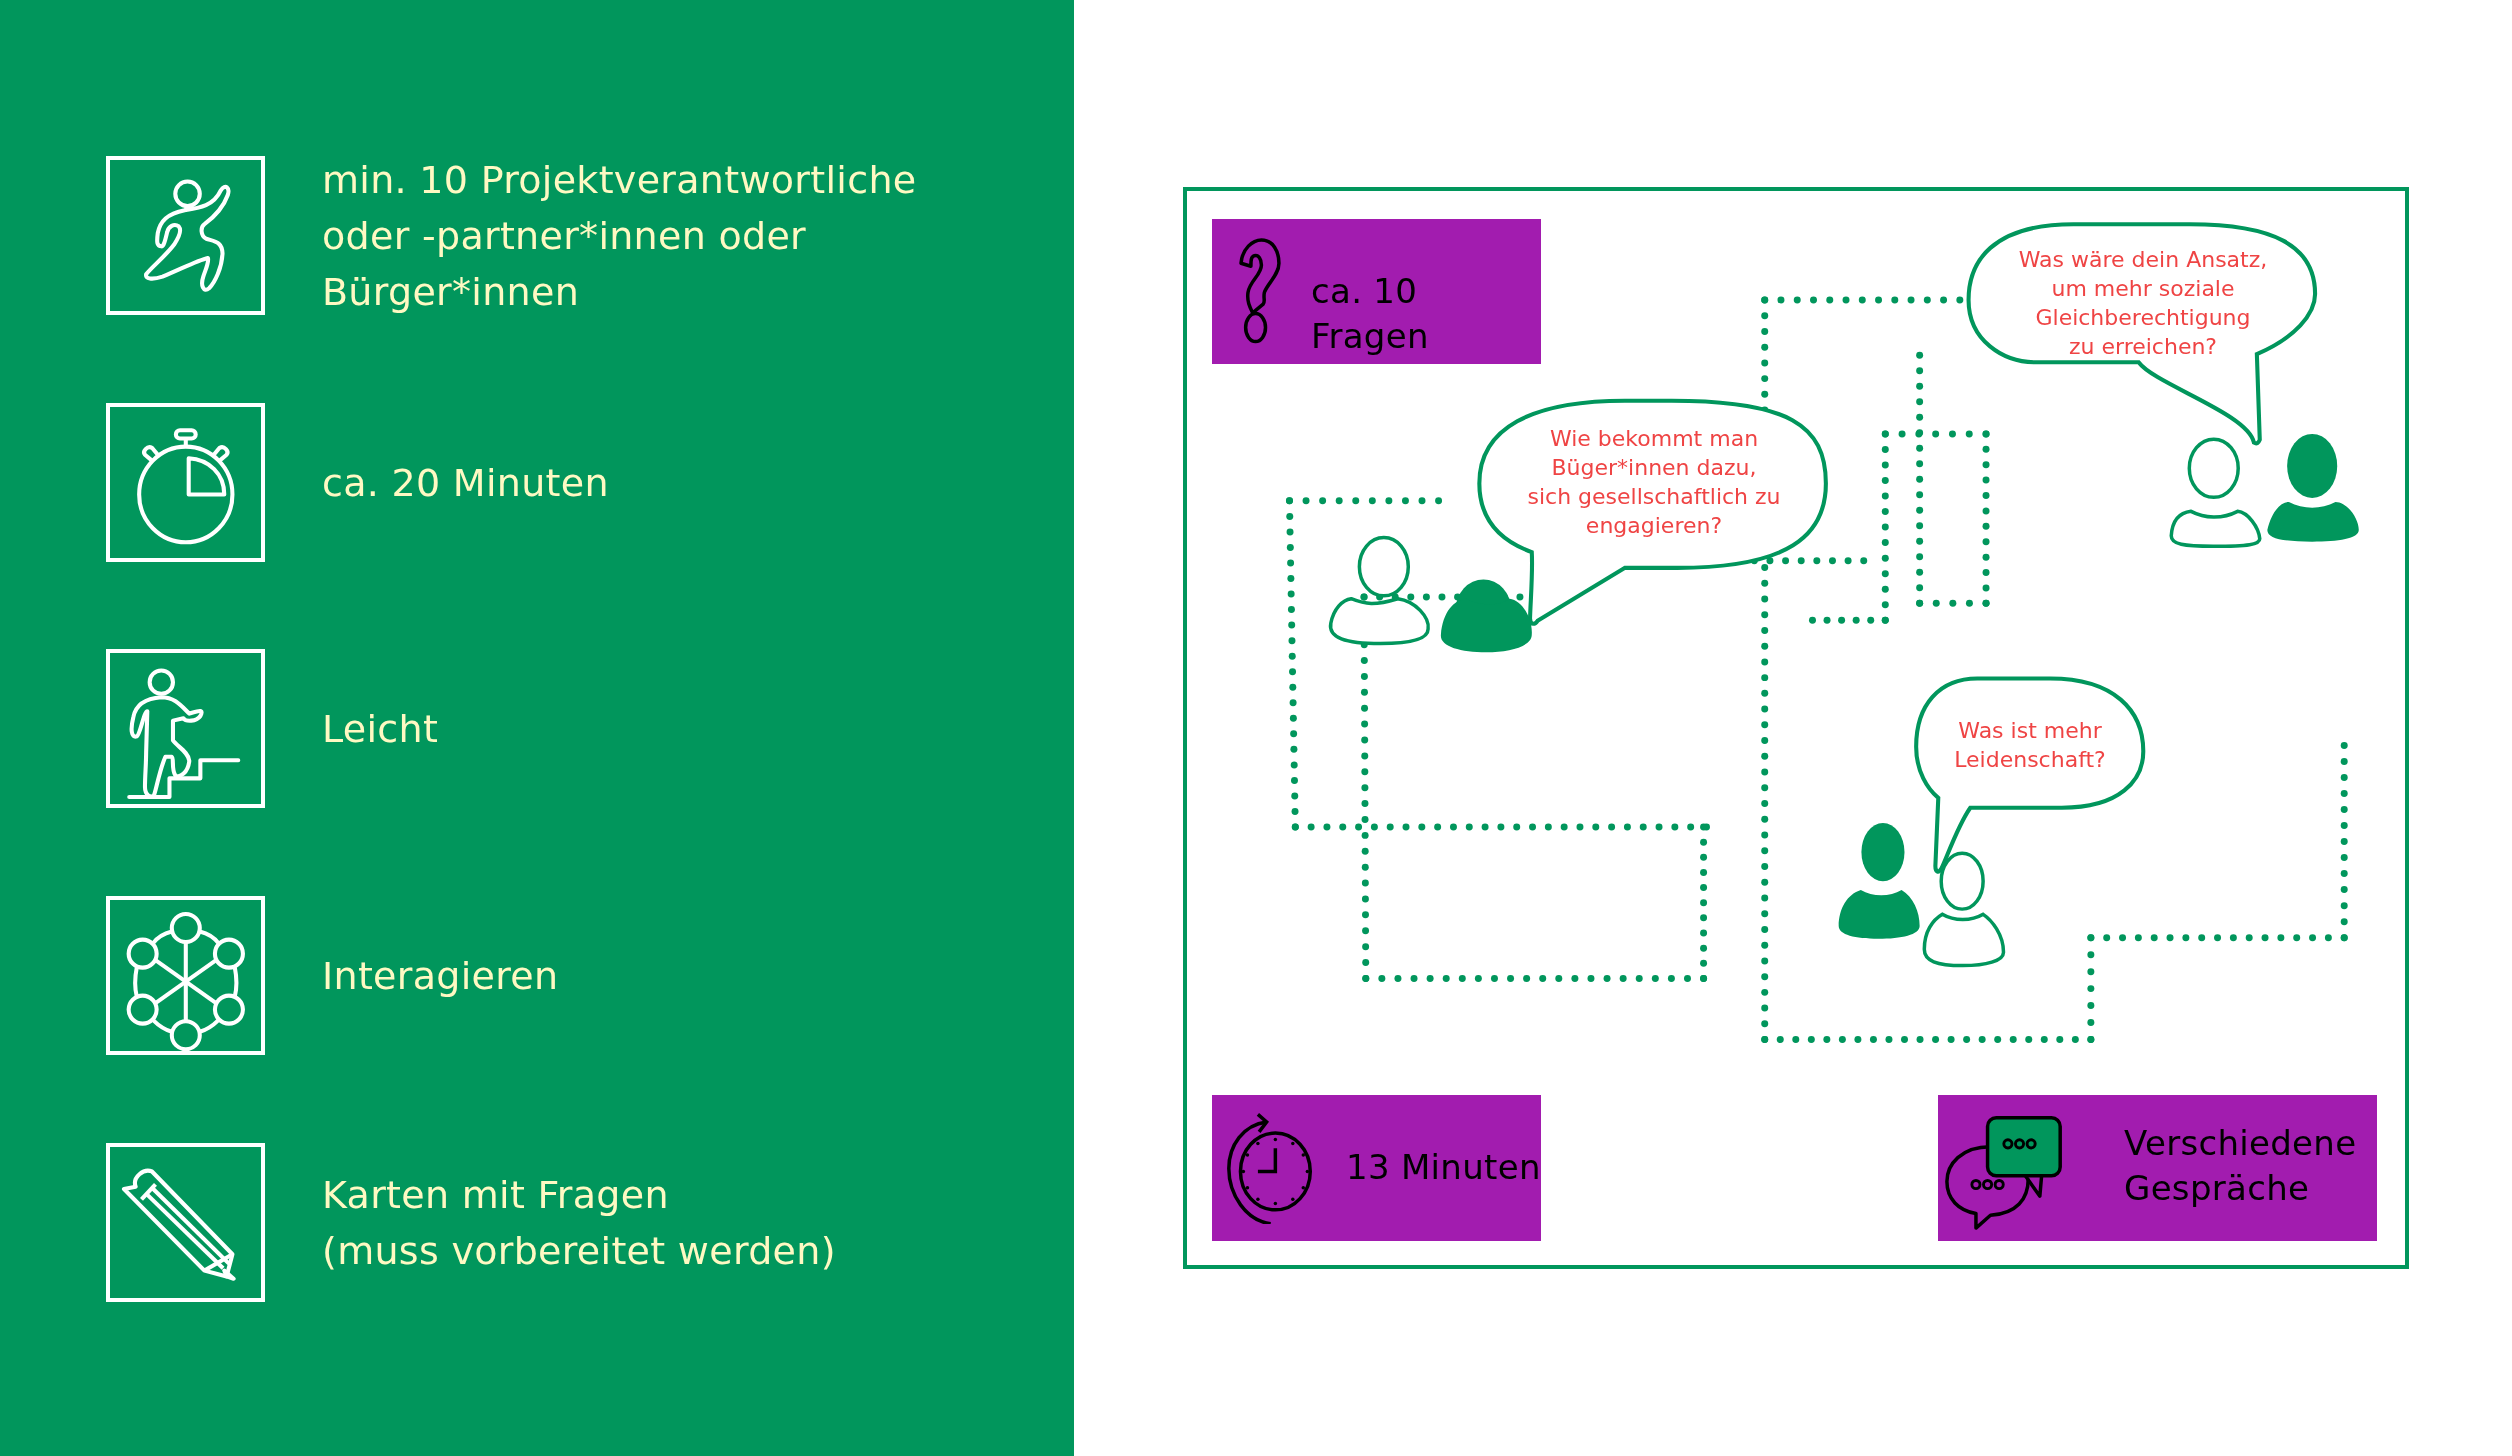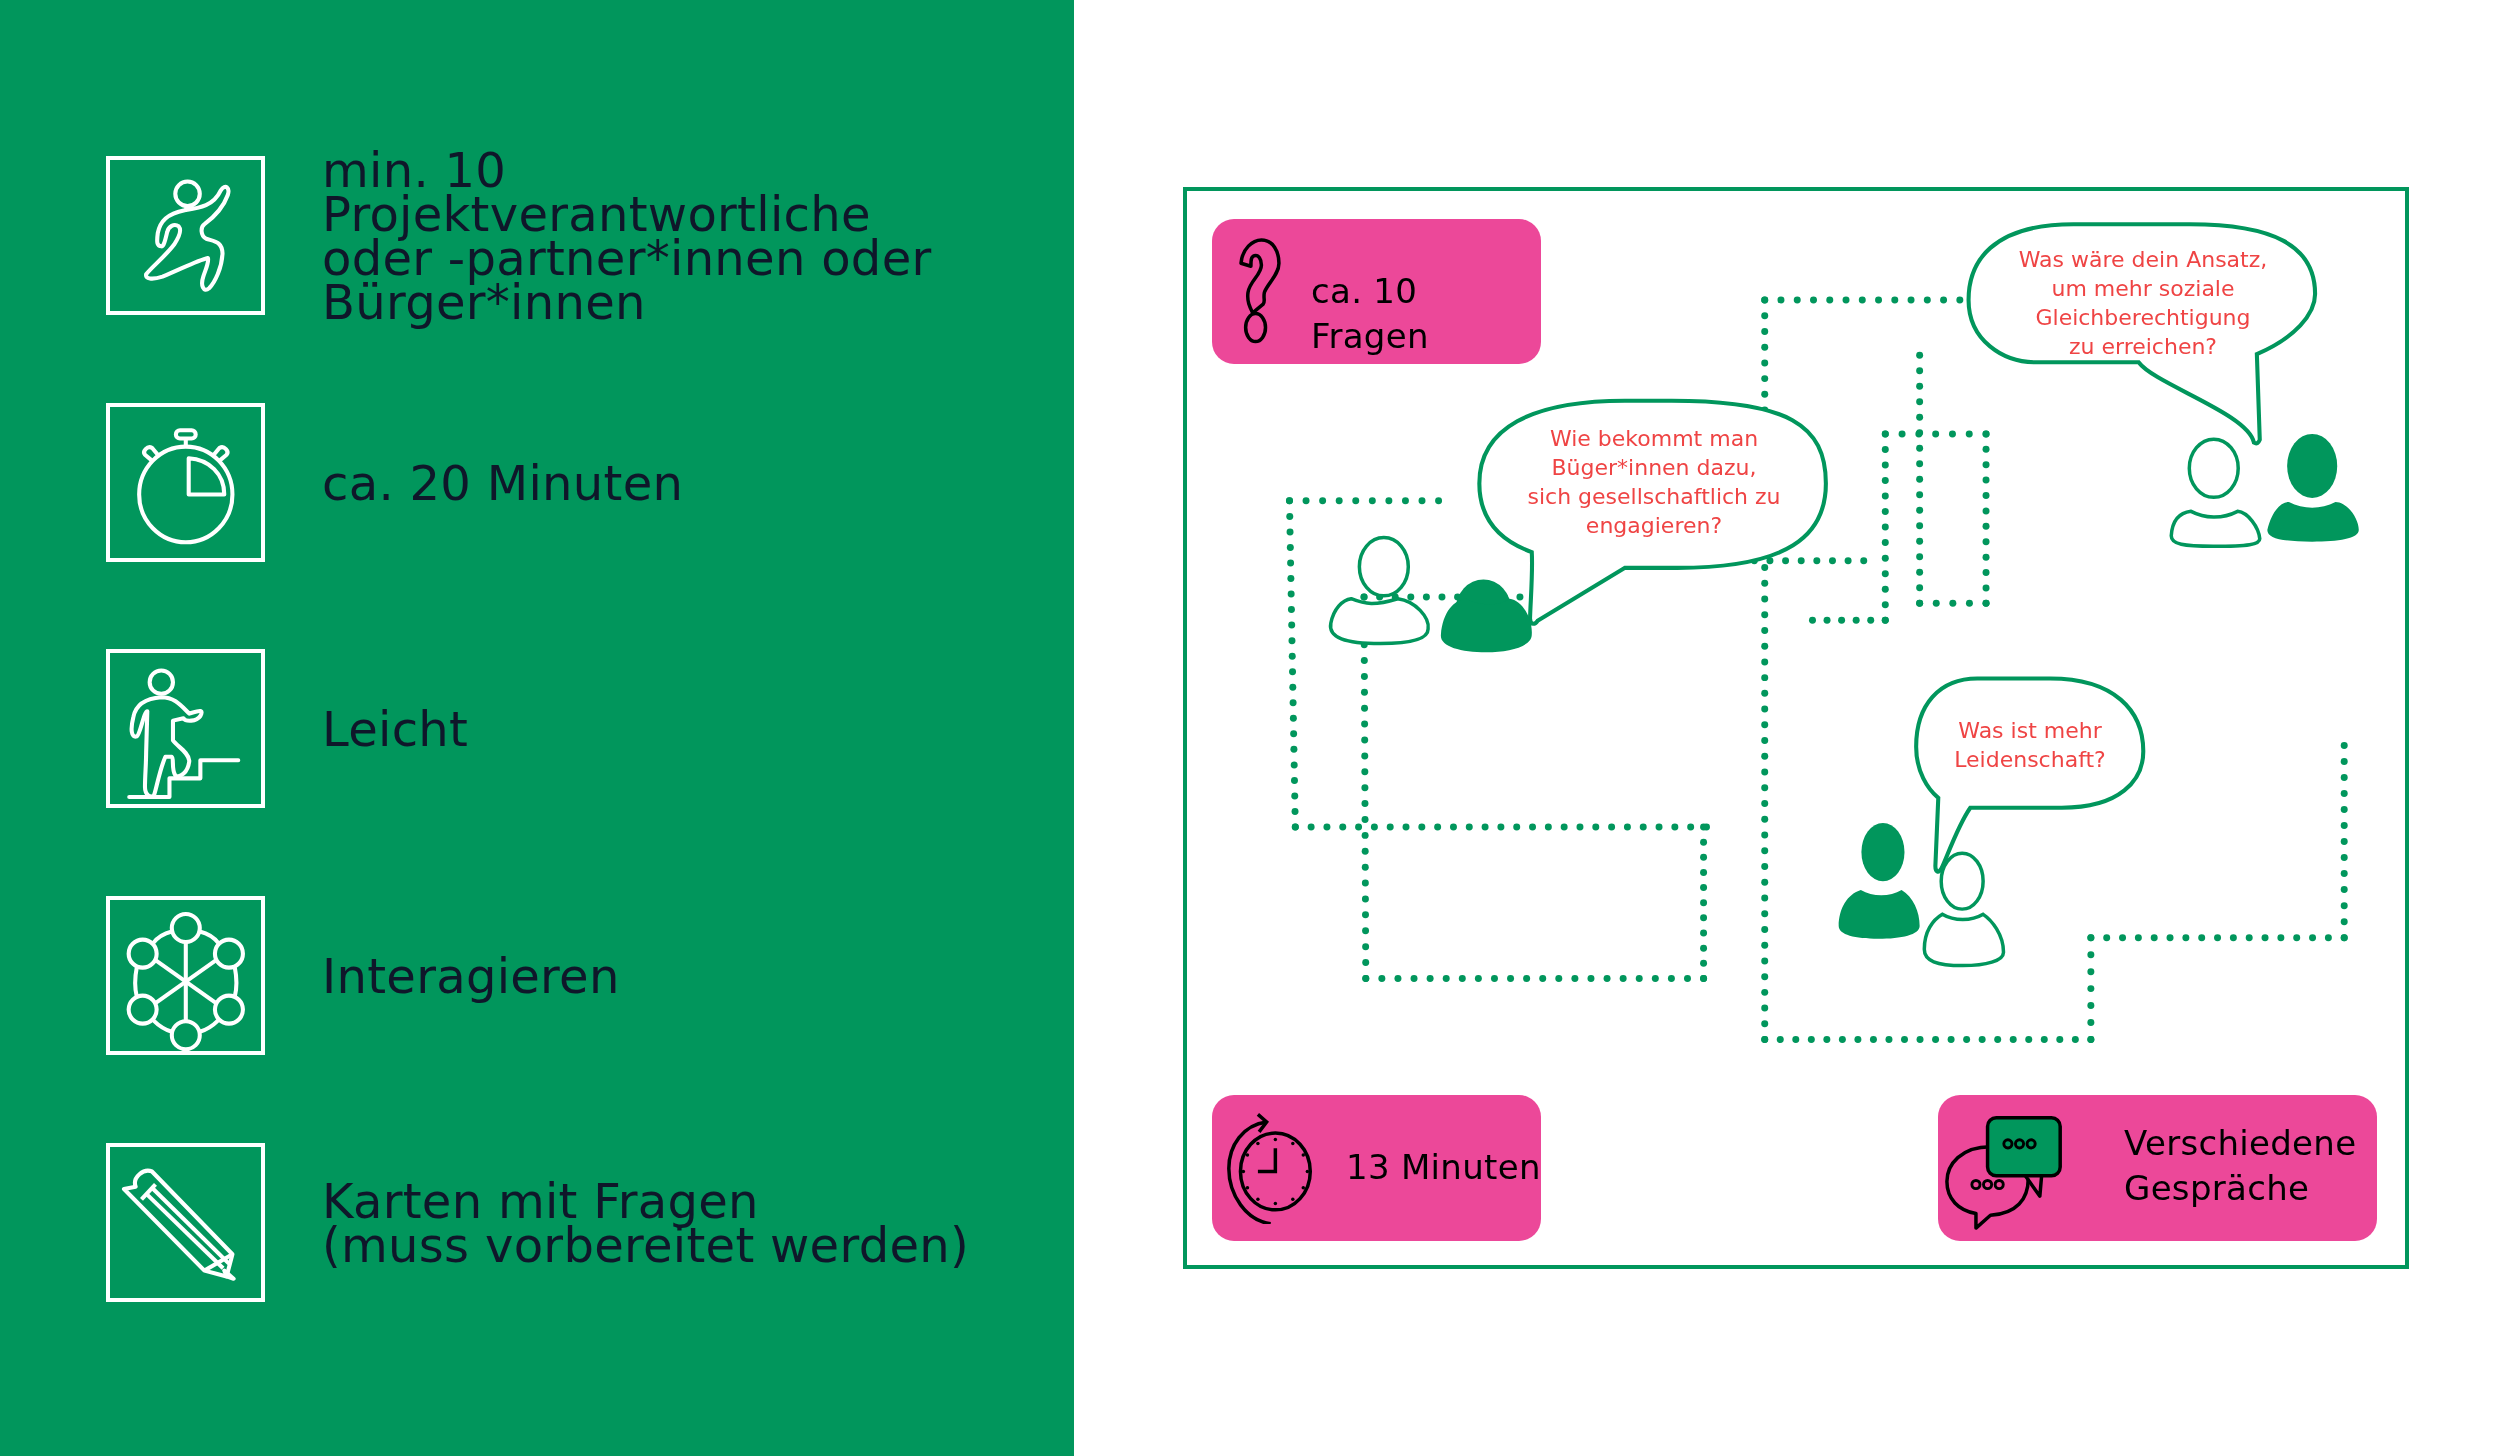--- a/index.html
+++ b/index.html
@@ -1,24 +1,24 @@
 <!DOCTYPE html>
 <html style="font-size:9.3px"><head>
 <meta charset="utf-8">
 <style>
   html, body { margin: 0; padding: 0; }
   body { width: 2512px; height: 1456px; position: relative; overflow: hidden; background: #ffffff; font-family: "DejaVu Sans", "Liberation Sans", sans-serif; }
   .left-panel { position: absolute; left: 0; top: 0; width: 1074px; height: 1456px; background: #01965c; }
   .req-row { position: absolute; left: 106px; width: 932px; height: 159px; }
   .req-icon-box { position: absolute; left: 0; top: 0; width: 151px; height: 151px; border: 4.1px solid #ffffff; }
   .req-icon-box svg { position: absolute; left: 0; top: 0; width: 151px; height: 151px; }
-  .req-text { position: absolute; left: 216px; top: 50%; transform: translateY(-50%); color: #0f172a; font-size: 48px; line-height: 44px; letter-spacing: 0.3px; white-space: pre-line; }
+  .req-text { position: absolute; left: 216px; top: 50%; transform: translateY(-50%); color: #fef9c3; font-size: 38px; line-height: 56px; letter-spacing: 0.3px; white-space: pre-line; }
   .frame { position: absolute; left: 1183px; top: 187px; width: 1218px; height: 1074px; border: 4.1px solid #01965c; }
   .diagram-svg { position: absolute; left: 0; top: 0; width: 2512px; height: 1456px; pointer-events: none; }
-  .card { position: absolute; background: #ec4899; border-radius: 22px; }
+  .card { position: absolute; background: #a21caf; }
   .card svg { position: absolute; }
   .card-text { position: absolute; color: #000000; font-size: 34px; line-height: 45px; white-space: pre-line; letter-spacing: 0.3px; }
   .bubble-text { position: absolute; color: #ef4444; font-size: 22px; line-height: 29px; text-align: center; white-space: pre-line; }
 </style>
 </head>
 <body>
 
 <div class="left-panel">
 
   <div class="req-row" style="top:156px;">

